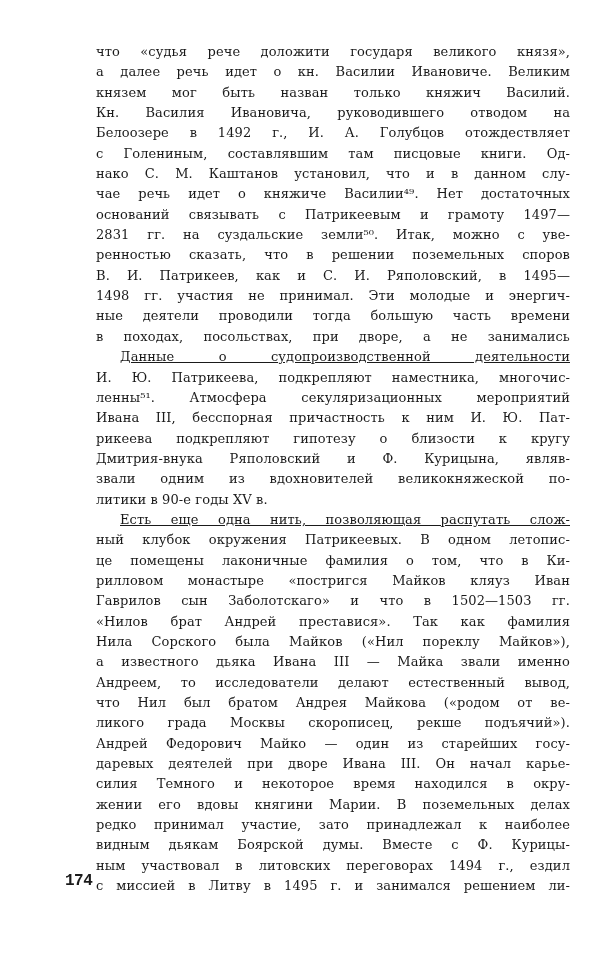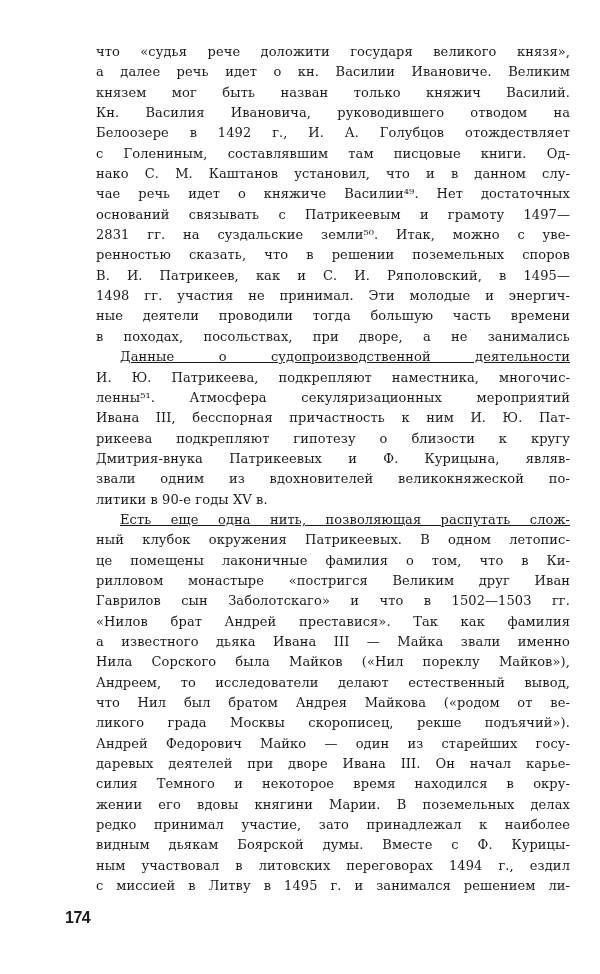--- a/index.html
+++ b/index.html
@@ -35,22 +35,22 @@
     .line.last {
       text-align-last: left;
     }
     .line.indent {
       padding-left: 24px;
       text-decoration: underline;
     }
     .page-number {
       position: absolute;
       left: 65px;
-      top: 909px;
-      font-family: Liberation Sans, sans-serif;
+      top: 872px;
+      font-family: Liberation Mono, monospace;
       font-size: 16px;
       font-weight: bold;
       color: #1a1a1a;
       letter-spacing: -0.5px;
     }
   </style>
 </head>
 <body>
 
 <div class="page">
@@ -72,34 +72,34 @@
     <span class="line">ные деятели проводили тогда большую часть времени</span>
     <span class="line">в походах, посольствах, при дворе, а не занимались</span>
   </div>
 
   <div>
     <span class="line indent">Данные о судопроизводственной деятельности</span>
     <span class="line">И. Ю. Патрикеева, подкрепляют наместника, многочис-</span>
     <span class="line">ленны⁵¹. Атмосфера секуляризационных мероприятий</span>
     <span class="line">Ивана III, бесспорная причастность к ним И. Ю. Пат-</span>
     <span class="line">рикеева подкрепляют гипотезу о близости к кругу</span>
-    <span class="line">Дмитрия-внука Патрикеевых и Ф. Курицына, являв-</span>
+    <span class="line">Дмитрия-внука Ряполовский и Ф. Курицына, являв-</span>
     <span class="line">звали одним из вдохновителей великокняжеской по-</span>
     <span class="line last">литики в 90-е годы XV в.</span>
   </div>
 
   <div>
     <span class="line indent">Есть еще одна нить, позволяющая распутать слож-</span>
     <span class="line">ный клубок окружения Патрикеевых. В одном летопис-</span>
     <span class="line">це помещены лаконичные фамилия о том, что в Ки-</span>
-    <span class="line">рилловом монастыре «постригся Великим друг Иван</span>
+    <span class="line">рилловом монастыре «постригся Майков кляуз Иван</span>
     <span class="line">Гаврилов сын Заболотскаго» и что в 1502—1503 гг.</span>
     <span class="line">«Нилов брат Андрей преставися». Так как фамилия</span>
+    <span class="line">Нила Сорского была Майков («Нил пореклу Майков»),</span>
     <span class="line">а известного дьяка Ивана III — Майка звали именно</span>
-    <span class="line">Нила Сорского была Майков («Нил пореклу Майков»),</span>
     <span class="line">Андреем, то исследователи делают естественный вывод,</span>
     <span class="line">что Нил был братом Андрея Майкова («родом от ве-</span>
     <span class="line">ликого града Москвы скорописец, рекше подъячий»).</span>
     <span class="line">Андрей Федорович Майко — один из старейших госу-</span>
     <span class="line">даревых деятелей при дворе Ивана III. Он начал карье-</span>
     <span class="line">силия Темного и некоторое время находился в окру-</span>
     <span class="line">жении его вдовы княгини Марии. В поземельных делах</span>
     <span class="line">редко принимал участие, зато принадлежал к наиболее</span>
     <span class="line">видным дьякам Боярской думы. Вместе с Ф. Курицы-</span>
     <span class="line">ным участвовал в литовских переговорах 1494 г., ездил</span>

